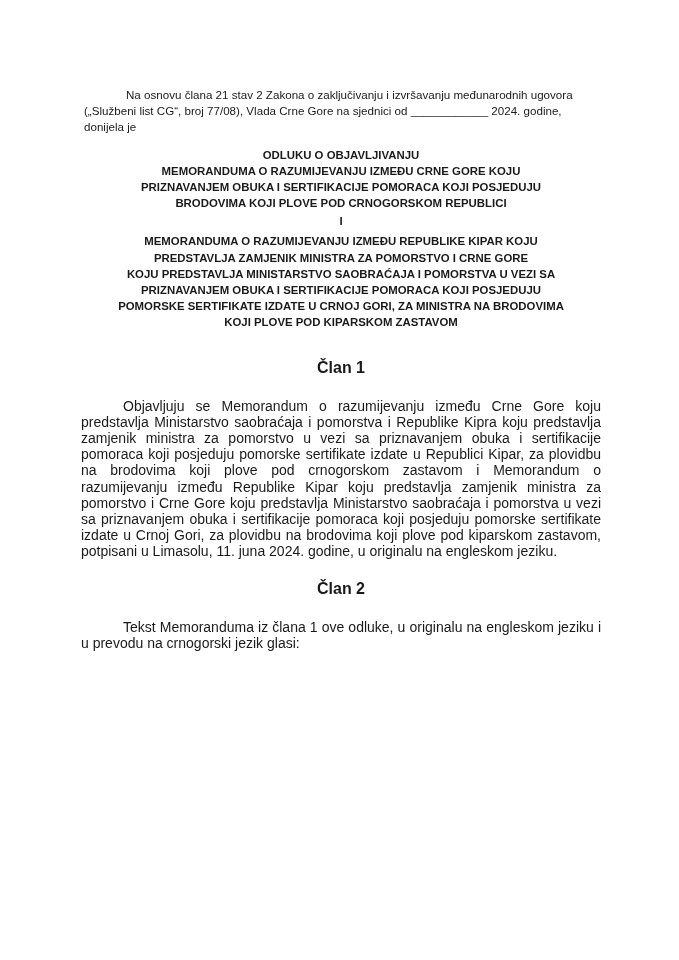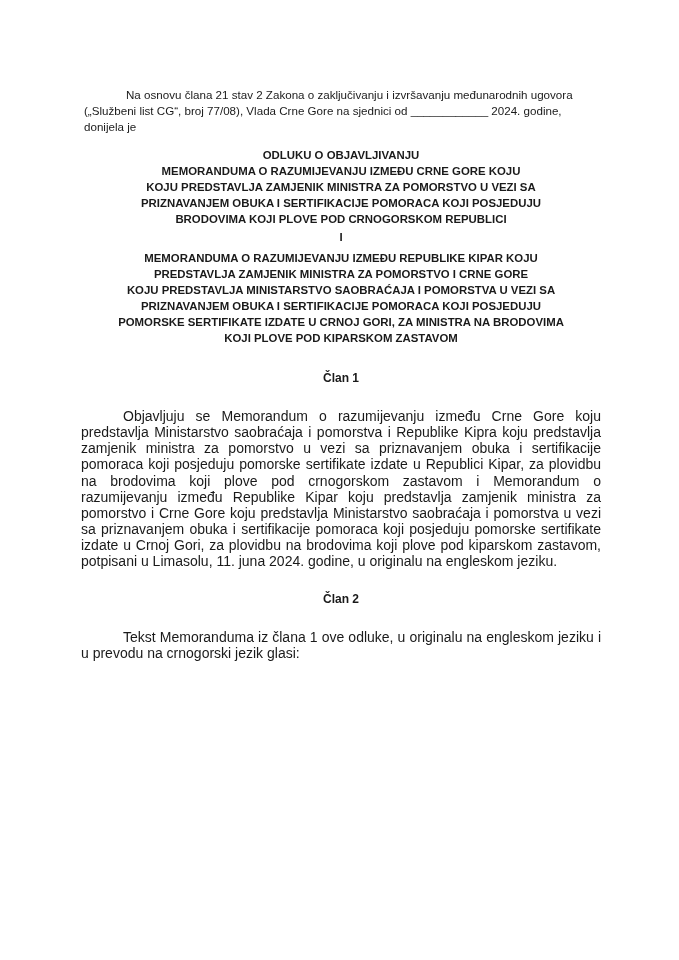--- a/index.html
+++ b/index.html
@@ -40,23 +40,23 @@
       display: block;
       white-space: nowrap;
     }
     .title-block .sep {
       display: block;
       margin: 2px 0 4px 0;
     }
     .art-heading {
       text-align: center;
       font-weight: bold;
-      font-size: 12px;
+      font-size: 16px;
       line-height: 16px;
-      margin: 24px 0 0 0;
+      margin: 30px 0 0 0;
     }
     .body-para {
       font-size: 14px;
       line-height: 16.1px;
       text-align: justify;
       text-indent: 42px;
       margin: 23px 0 0 0;
     }
     .body-para.first {
       margin-top: 22px;
@@ -68,21 +68,20 @@
 </head>
 <body>
 
 <div class="page">
 
   <p class="intro">Na osnovu člana 21 stav 2 Zakona o zaključivanju i izvršavanju međunarodnih ugovora („Službeni list CG“, broj 77/08), Vlada Crne Gore na sjednici od ____________ 2024. godine, donijela je</p>
 
   <div class="title-block">
     <span class="line">ODLUKU O OBJAVLJIVANJU</span>
     <span class="line">MEMORANDUMA O RAZUMIJEVANJU IZMEĐU CRNE GORE KOJU</span>
-    <span class="line">KOJU PREDSTAVLJA ZAMJENIK MINISTRA ZA POMORSTVO U VEZI SA</span>
     <span class="line">PRIZNAVANJEM OBUKA I SERTIFIKACIJE POMORACA KOJI POSJEDUJU</span>
     <span class="line">BRODOVIMA KOJI PLOVE POD CRNOGORSKOM REPUBLICI</span>
     <span class="sep">I</span>
     <span class="line">MEMORANDUMA O RAZUMIJEVANJU IZMEĐU REPUBLIKE KIPAR KOJU</span>
     <span class="line">PREDSTAVLJA ZAMJENIK MINISTRA ZA POMORSTVO I CRNE GORE</span>
     <span class="line">KOJU PREDSTAVLJA MINISTARSTVO SAOBRAĆAJA I POMORSTVA U VEZI SA</span>
     <span class="line">PRIZNAVANJEM OBUKA I SERTIFIKACIJE POMORACA KOJI POSJEDUJU</span>
     <span class="line">POMORSKE SERTIFIKATE IZDATE U CRNOJ GORI, ZA MINISTRA NA BRODOVIMA</span>
     <span class="line">KOJI PLOVE POD KIPARSKOM ZASTAVOM</span>
   </div>

